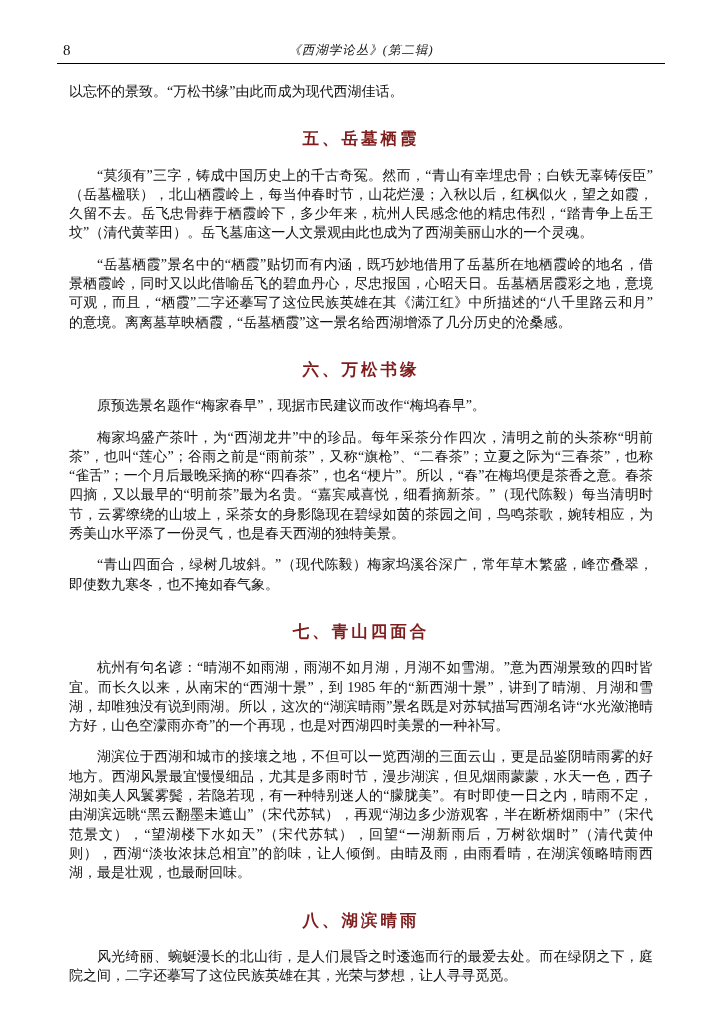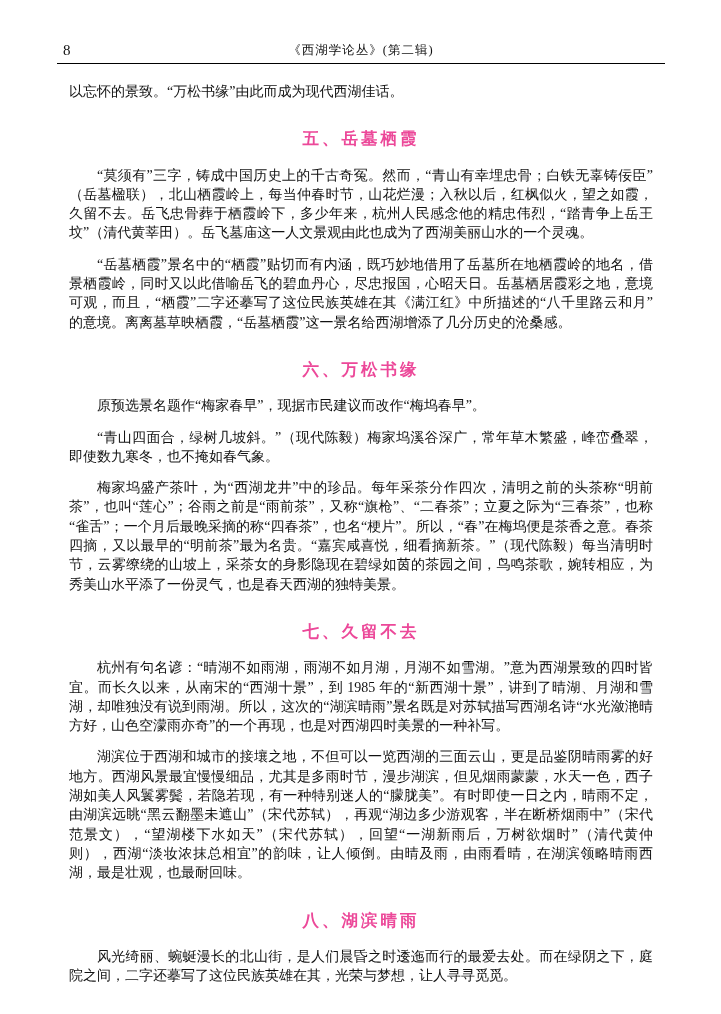--- a/index.html
+++ b/index.html
@@ -34,41 +34,42 @@
   }
   .journal-title {
     position: absolute;
     left: 0;
     right: 0;
     bottom: 4px;
     text-align: center;
     font-size: 12.5px;
     letter-spacing: 1px;
     color: #111111;
+    font-style: italic;
   }
   .page-body {
     margin-top: 18px;
     font-size: 14px;
     line-height: 19.3px;
     text-align: justify;
   }
   .para {
     margin: 12px;
     text-indent: 2em;
   }
   .para.continuation {
     text-indent: 0;
   }
   h2.section-heading {
     margin: 28px 0 17px 0;
     text-align: center;
     font-size: 16.5px;
     font-weight: bold;
     letter-spacing: 3px;
-    color: #ec4899;
+    color: #7f1d1d;
   }
 </style>
 </head>
 <body>
 
 <div class="page">
 
   <header class="page-header">
     <span class="page-num">8</span>
     <span class="journal-title">《西湖学论丛》(第二辑)</span>
@@ -77,24 +78,24 @@
   <main class="page-body">
 
     <p class="para continuation">以忘怀的景致。“万松书缘”由此而成为现代西湖佳话。</p>
 
     <h2 class="section-heading">五、岳墓栖霞</h2>
     <p class="para">“莫须有”三字，铸成中国历史上的千古奇冤。然而，“青山有幸埋忠骨；白铁无辜铸佞臣”（岳墓楹联），北山栖霞岭上，每当仲春时节，山花烂漫；入秋以后，红枫似火，望之如霞，久留不去。岳飞忠骨葬于栖霞岭下，多少年来，杭州人民感念他的精忠伟烈，“踏青争上岳王坟”（清代黄莘田）。岳飞墓庙这一人文景观由此也成为了西湖美丽山水的一个灵魂。</p>
     <p class="para">“岳墓栖霞”景名中的“栖霞”贴切而有内涵，既巧妙地借用了岳墓所在地栖霞岭的地名，借景栖霞岭，同时又以此借喻岳飞的碧血丹心，尽忠报国，心昭天日。岳墓栖居霞彩之地，意境可观，而且，“栖霞”二字还摹写了这位民族英雄在其《满江红》中所描述的“八千里路云和月”的意境。离离墓草映栖霞，“岳墓栖霞”这一景名给西湖增添了几分历史的沧桑感。</p>
 
     <h2 class="section-heading">六、万松书缘</h2>
     <p class="para">原预选景名题作“梅家春早”，现据市民建议而改作“梅坞春早”。</p>
+    <p class="para">梅家坞盛产茶叶，为“西湖龙井”中的珍品。每年采茶分作四次，清明之前的头茶称“明前茶”，也叫“莲心”；谷雨之前是“雨前茶”，又称“旗枪”、“二春茶”；立夏之际为“三春茶”，也称“雀舌”；一个月后最晚采摘的称“四春茶”，也名“梗片”。所以，“春”在梅坞便是茶香之意。春茶四摘，又以最早的“明前茶”最为名贵。“嘉宾咸喜悦，细看摘新茶。”（现代陈毅）每当清明时节，云雾缭绕的山坡上，采茶女的身影隐现在碧绿如茵的茶园之间，鸟鸣茶歌，婉转相应，为秀美山水平添了一份灵气，也是春天西湖的独特美景。</p>
     <p class="para">“青山四面合，绿树几坡斜。”（现代陈毅）梅家坞溪谷深广，常年草木繁盛，峰峦叠翠，即使数九寒冬，也不掩如春气象。</p>
-    <p class="para">梅家坞盛产茶叶，为“西湖龙井”中的珍品。每年采茶分作四次，清明之前的头茶称“明前茶”，也叫“莲心”；谷雨之前是“雨前茶”，又称“旗枪”、“二春茶”；立夏之际为“三春茶”，也称“雀舌”；一个月后最晚采摘的称“四春茶”，也名“梗片”。所以，“春”在梅坞便是茶香之意。春茶四摘，又以最早的“明前茶”最为名贵。“嘉宾咸喜悦，细看摘新茶。”（现代陈毅）每当清明时节，云雾缭绕的山坡上，采茶女的身影隐现在碧绿如茵的茶园之间，鸟鸣茶歌，婉转相应，为秀美山水平添了一份灵气，也是春天西湖的独特美景。</p>
 
-    <h2 class="section-heading">七、久留不去</h2>
+    <h2 class="section-heading">七、青山四面合</h2>
     <p class="para">杭州有句名谚：“晴湖不如雨湖，雨湖不如月湖，月湖不如雪湖。”意为西湖景致的四时皆宜。而长久以来，从南宋的“西湖十景”，到 1985 年的“新西湖十景”，讲到了晴湖、月湖和雪湖，却唯独没有说到雨湖。所以，这次的“湖滨晴雨”景名既是对苏轼描写西湖名诗“水光潋滟晴方好，山色空濛雨亦奇”的一个再现，也是对西湖四时美景的一种补写。</p>
     <p class="para">湖滨位于西湖和城市的接壤之地，不但可以一览西湖的三面云山，更是品鉴阴晴雨雾的好地方。西湖风景最宜慢慢细品，尤其是多雨时节，漫步湖滨，但见烟雨蒙蒙，水天一色，西子湖如美人风鬟雾鬓，若隐若现，有一种特别迷人的“朦胧美”。有时即使一日之内，晴雨不定，由湖滨远眺“黑云翻墨未遮山”（宋代苏轼），再观“湖边多少游观客，半在断桥烟雨中”（宋代范景文），“望湖楼下水如天”（宋代苏轼），回望“一湖新雨后，万树欲烟时”（清代黄仲则），西湖“淡妆浓抹总相宜”的韵味，让人倾倒。由晴及雨，由雨看晴，在湖滨领略晴雨西湖，最是壮观，也最耐回味。</p>
 
     <h2 class="section-heading">八、湖滨晴雨</h2>
     <p class="para">风光绮丽、蜿蜒漫长的北山街，是人们晨昏之时逶迤而行的最爱去处。而在绿阴之下，庭院之间，二字还摹写了这位民族英雄在其，光荣与梦想，让人寻寻觅觅。</p>
 
   </main>
 
 </div>
 

